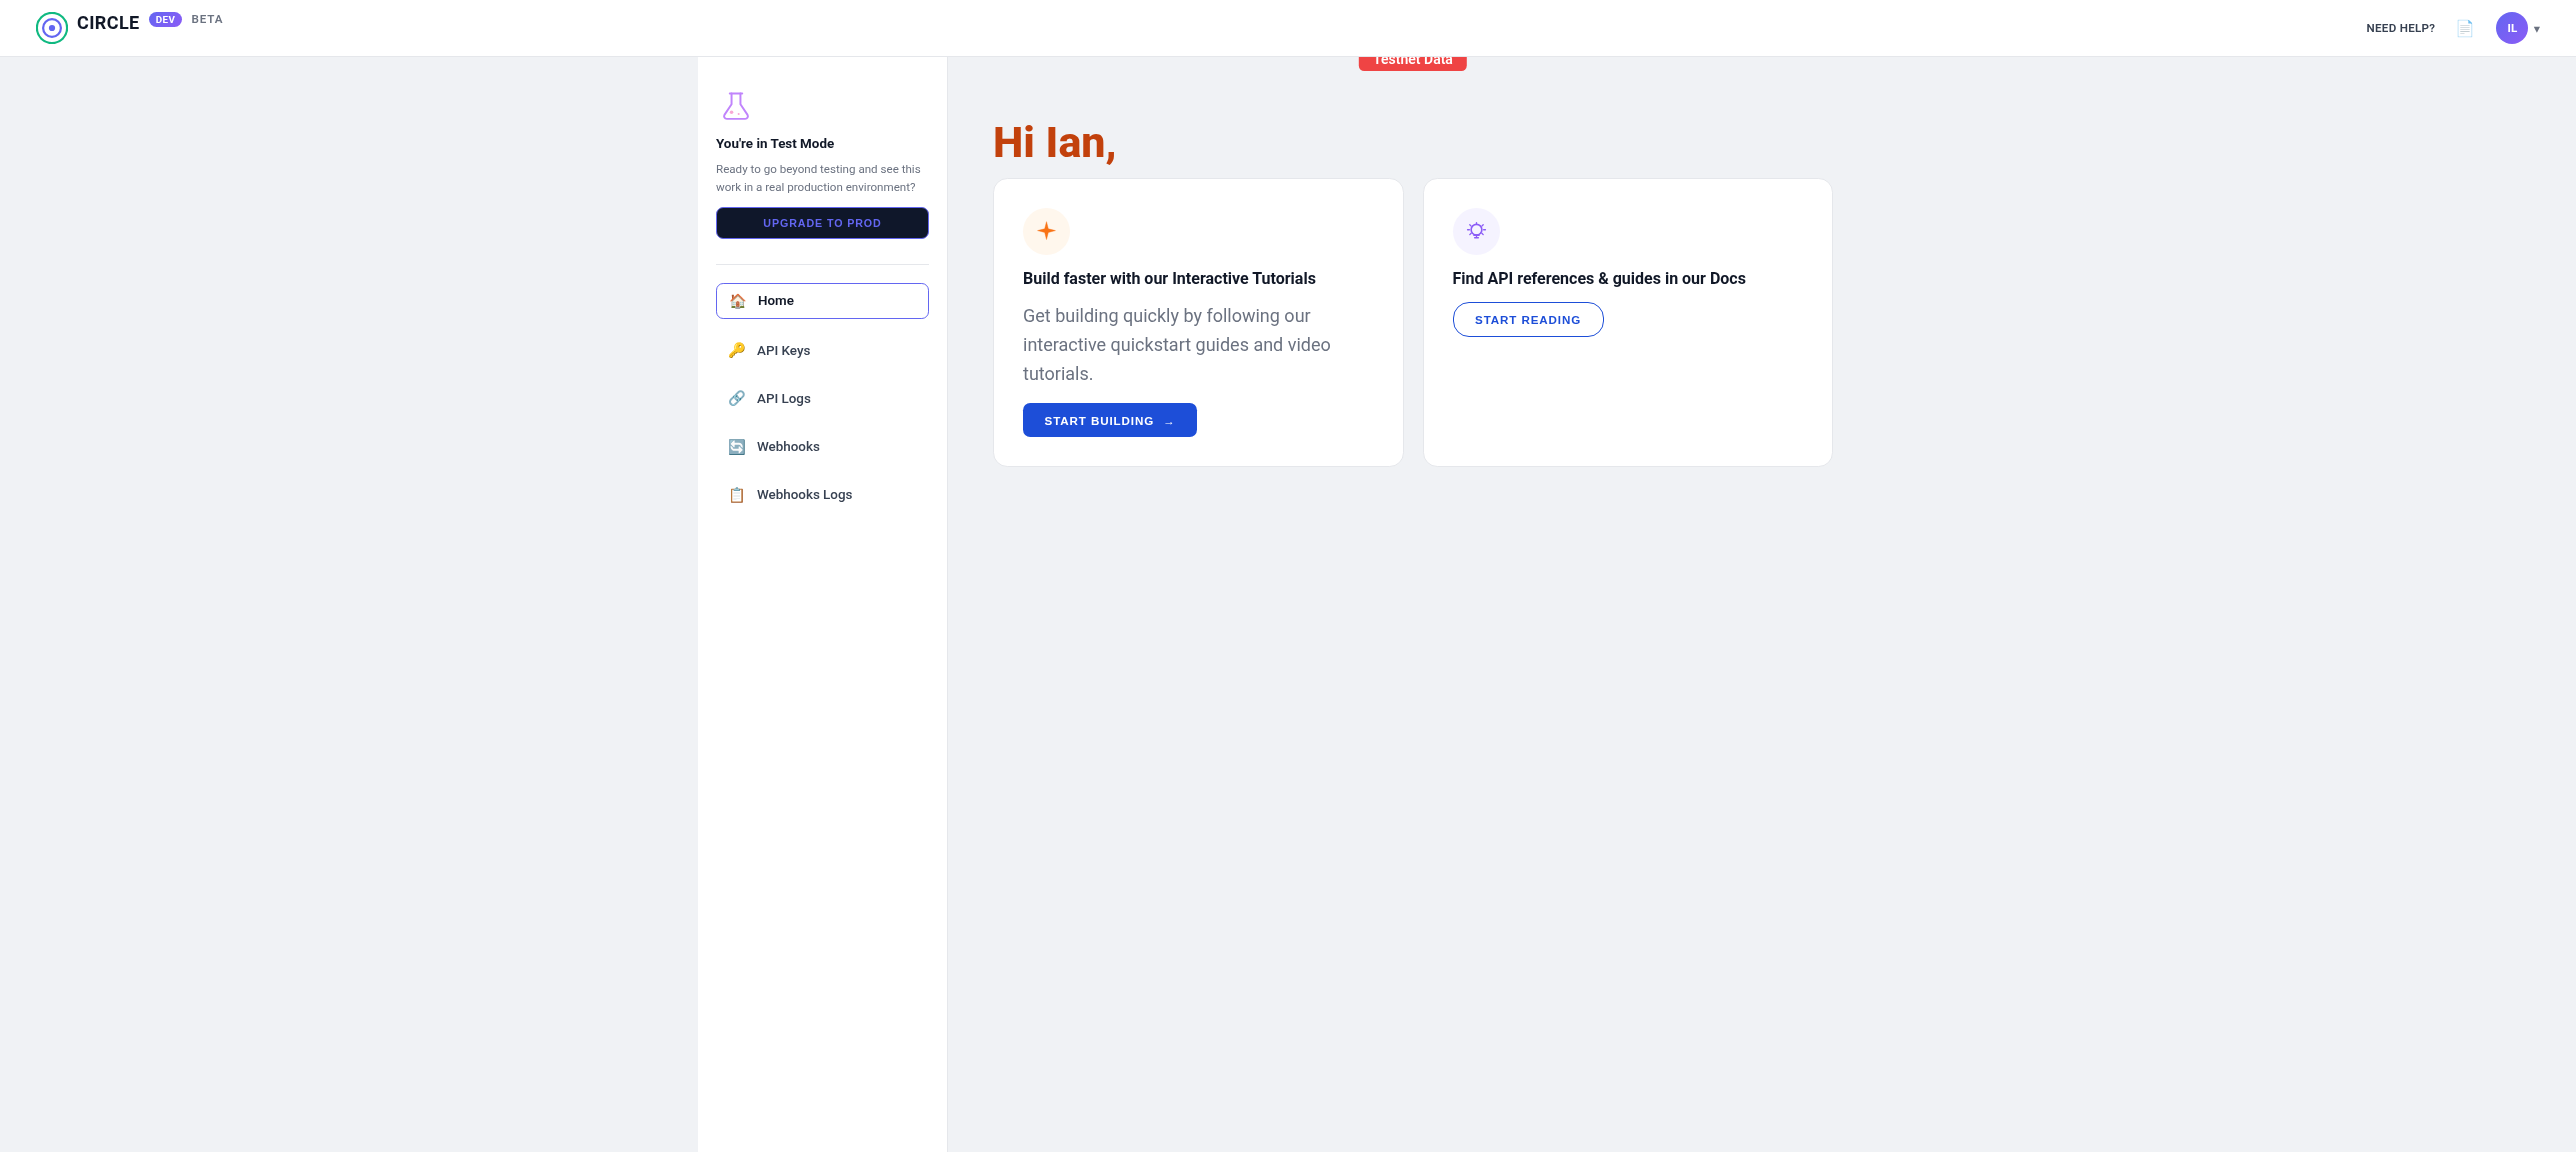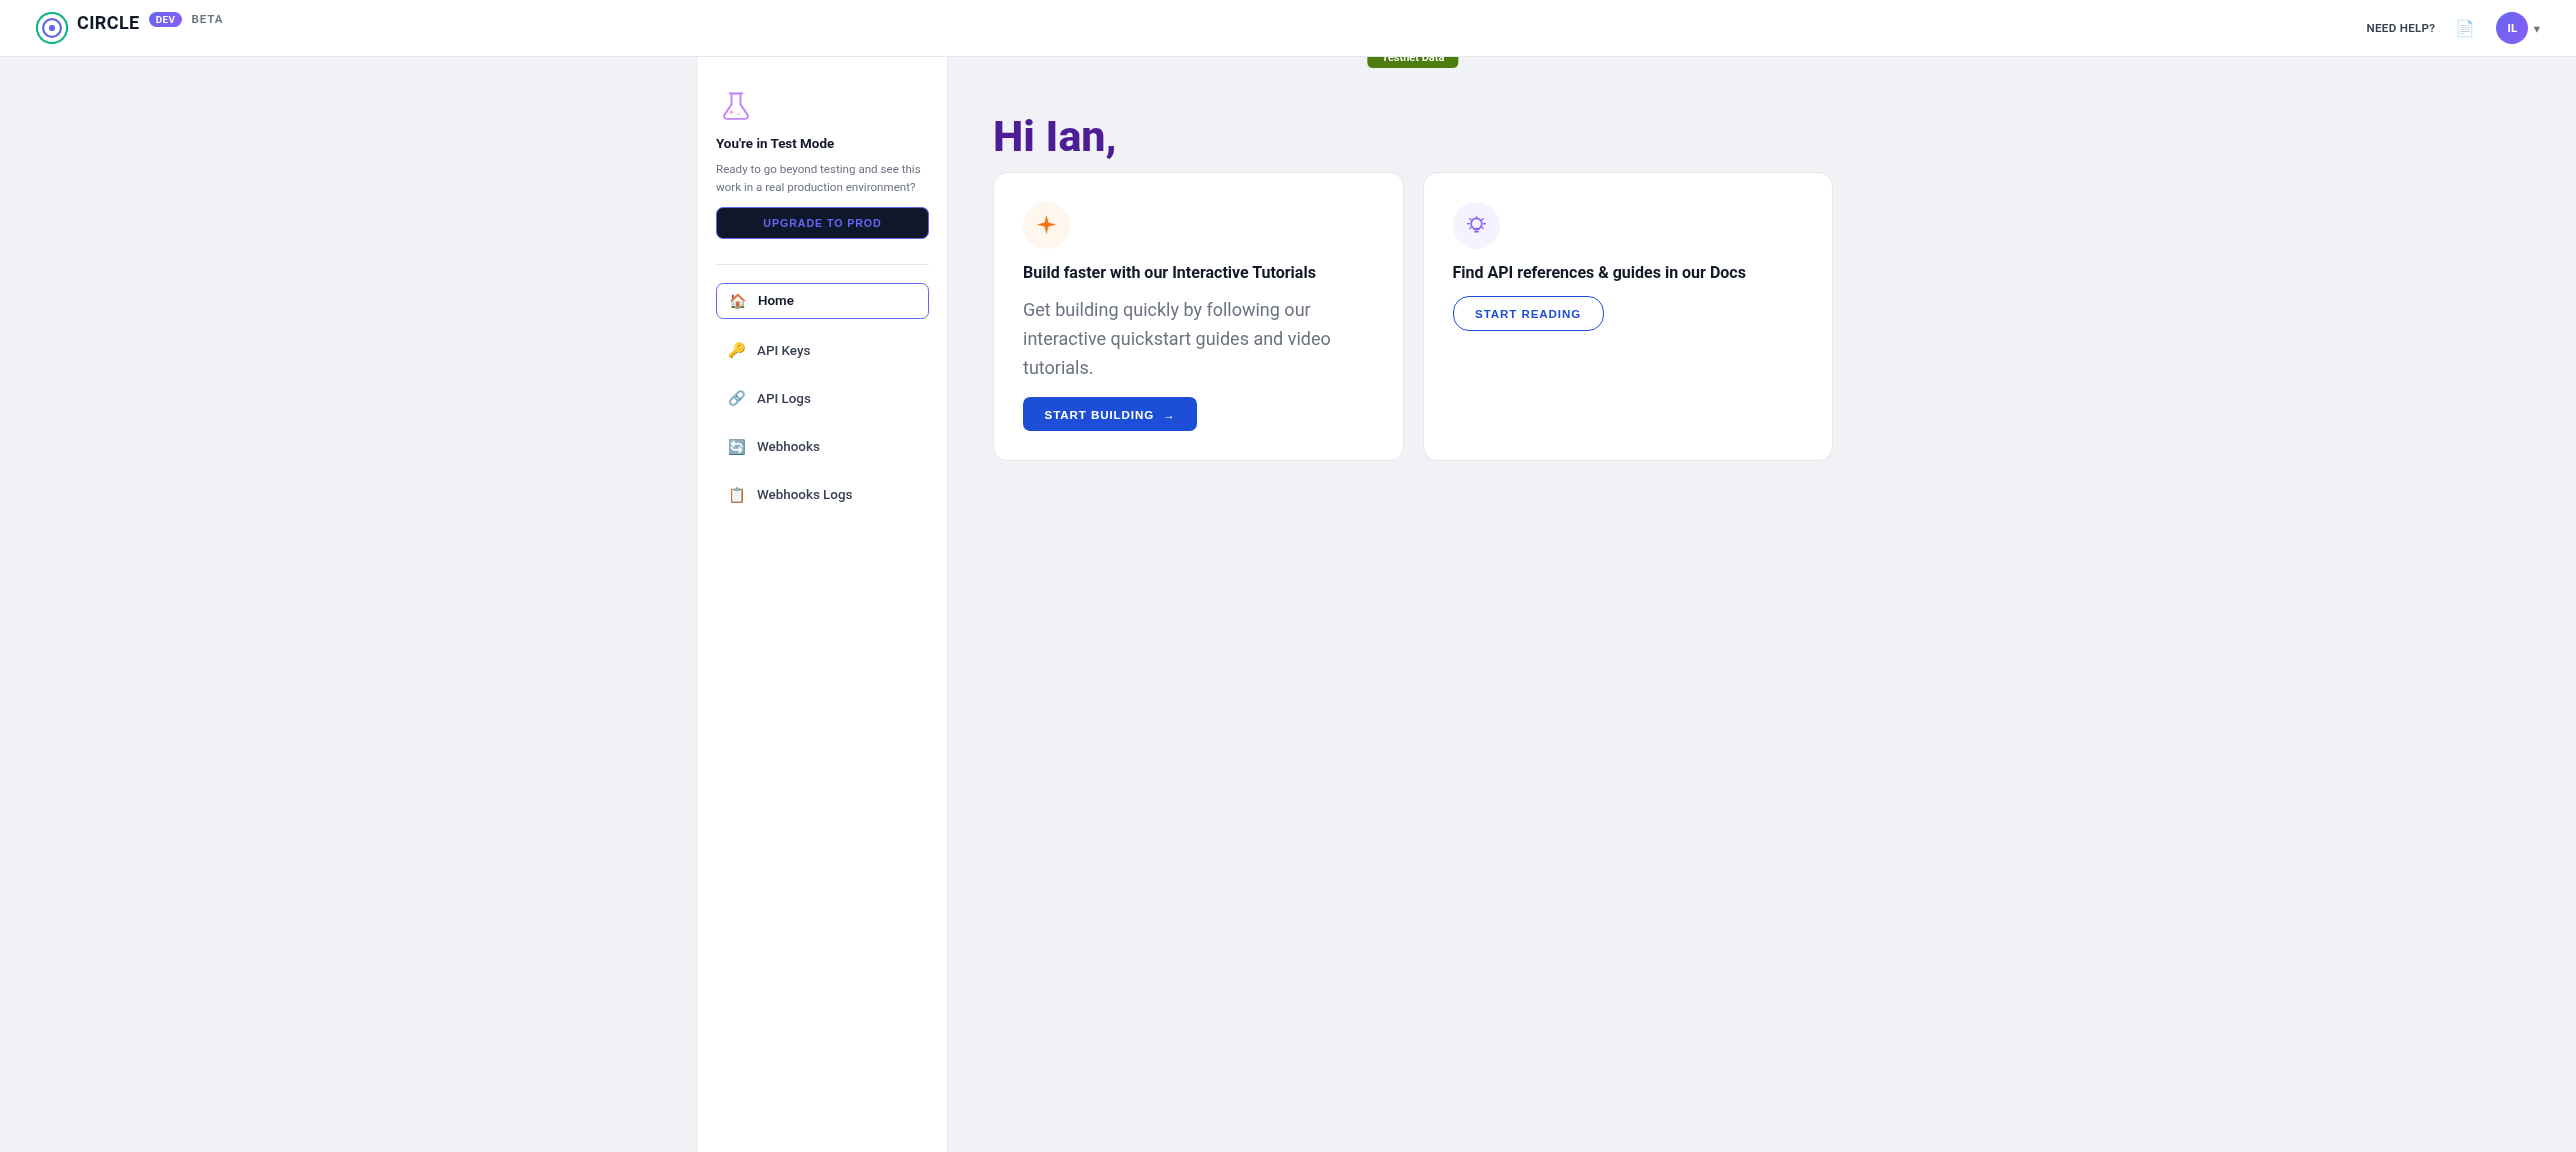--- a/index.html
+++ b/index.html
@@ -189,35 +189,35 @@
       flex: 1;
       padding: 36px 45px;
       position: relative;
     }
 
     .testnet-badge {
       position: absolute;
       top: -10.7px;
       left: 50%;
       transform: translateX(-50%);
-      background: #4d7c0f;
+      background: #ef4444;
       color: #fff;
-      font-size: 11px;
+      font-size: 14px;
       font-weight: 600;
       padding: 4.5px 14.3px;
       border-radius: 5.4px;
       white-space: nowrap;
     }
 
     .welcome-title {
       font-size: 43px;
       font-weight: 800;
-      color: #4c1d95;
+      color: #c2410c;
       margin-bottom: 10.7px;
-      margin-top: 18px;
+      margin-top: 24px;
     }
     .welcome-subtitle {
       font-size: 16px;
       color: #374151;
       margin-bottom: 36px;
     }
     .get-started-link {
       color: #10b981;
       font-weight: 600;
     }

